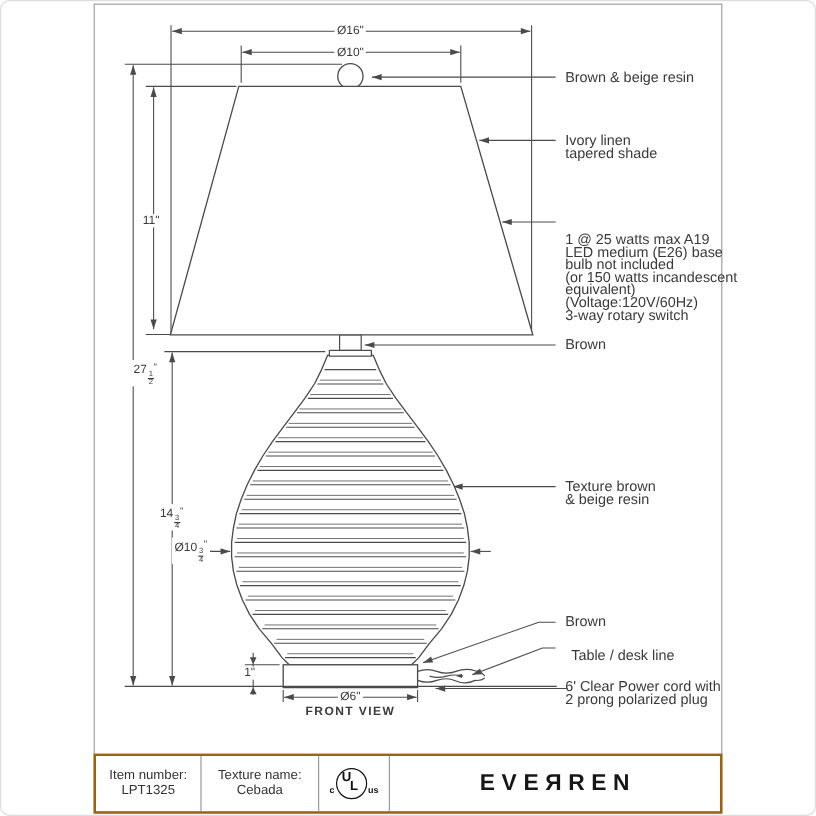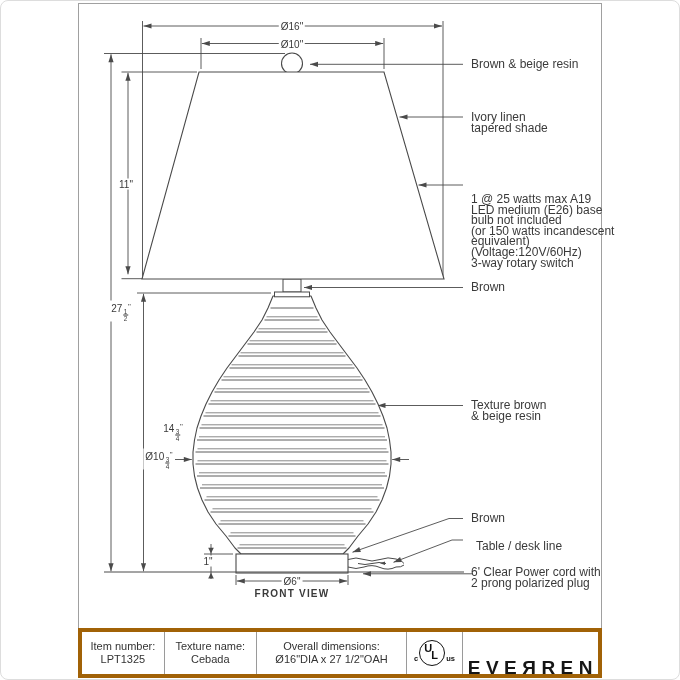--- a/index.html
+++ b/index.html
@@ -6,23 +6,23 @@
   #page{position:relative;width:678px;height:678px;background:#fff;border:1px solid #ddd;border-radius:8px;overflow:hidden;font-family:"Liberation Sans",sans-serif;}
   #frame{position:absolute;left:77px;top:2px;width:524px;height:675px;border:1px solid #a0a0a0;box-sizing:border-box;}
   #lamp-svg{position:absolute;left:0;top:0;}
   .lbl{position:absolute;font-size:12px;line-height:10.6px;color:#3a3a3a;white-space:pre-line;}
   .dim{position:absolute;font-size:10px;color:#3a3a3a;background:#fff;padding:0 2px;transform:translate(-50%,-50%);white-space:nowrap;line-height:11px;}
   .frx{display:inline-flex;flex-direction:column;align-items:center;font-size:6.4px;line-height:6px;vertical-align:-2px;margin-left:1px;}
   .frx .n{border-bottom:1px solid #3a3a3a;padding:0 0.5px;}
   .unit{font-size:8px;vertical-align:3px;}
   #front-view{position:absolute;left:291px;top:592px;transform:translate(-50%,-50%);font-size:10px;font-weight:600;letter-spacing:1.2px;color:#3a3a3a;white-space:nowrap;}
   
-  #titleblock{position:absolute;left:77px;top:627px;width:524px;height:50px;display:flex;border:4px solid #a16207;box-sizing:border-box;}
+  #titleblock{position:absolute;left:77px;top:627px;width:524px;height:50px;display:flex;border:2px solid #a16207;box-sizing:border-box;}
   .tb-cell{box-sizing:border-box;border-right:1px solid #9a9a9a;display:flex;flex-direction:column;align-items:center;justify-content:center;font-size:11px;line-height:13.5px;color:#333;text-align:center;}
-  .tb-cell:last-child{border-right:none;justify-content:flex-end;}
+  .tb-cell:last-child{border-right:none;}
   .tb-c1{width:88px;} .tb-c2{width:98px;} .tb-c3{width:160px;} .tb-c4{width:59px;} .tb-c5{flex:1;}
   #brand{font-size:19px;font-weight:700;letter-spacing:5.5px;color:#161616;padding-left:5px;}
   
   .ul-badge{display:flex;align-items:flex-end;gap:1px;}
   .ul-circle{position:relative;width:24px;height:24px;border:1.6px solid #111;border-radius:50%;}
   .ul-u{position:absolute;left:4px;top:1px;font-size:11px;font-weight:700;color:#111;}
   .ul-l{position:absolute;left:11px;top:8px;font-size:11px;font-weight:700;color:#111;}
   .ul-c,.ul-us{font-size:7.5px;font-weight:700;color:#111;line-height:8px;margin-bottom:3px;}
 </style>
 </head>
@@ -139,21 +139,21 @@
     <line x1="103" y1="571" x2="463" y2="571" stroke="#4a4a4a" stroke-width="1"></line>
   </svg>
 
   <div class="dim" style="left:291px;top:25px;">Ø16"</div>
   <div class="dim" style="left:291px;top:42.5px;">Ø10"</div>
   <div class="dim" style="left:125px;top:183px;">11"</div>
   <div class="dim" style="left:120px;top:310px;"><span>27</span><span class="frx">
         <span class="n">1</span>
         <span class="d">2</span>
       </span><span class="unit">"</span></div>
-  <div class="dim" style="left:142px;top:430px;margin-left:30px;"><span>14</span><span class="frx">
+  <div class="dim" style="left:142px;top:430px;"><span>14</span><span class="frx">
         <span class="n">3</span>
         <span class="d">4</span>
       </span><span class="unit">"</span></div>
   <div class="dim" style="left:158px;top:458px;"><span>Ø10</span><span class="frx">
         <span class="n">3</span>
         <span class="d">4</span>
       </span><span class="unit">"</span></div>
   <div class="dim" style="left:207px;top:560px;">1"</div>
   <div class="dim" style="left:291px;top:580px;">Ø6"</div>
 
@@ -179,24 +179,20 @@
 
   <div id="titleblock">
     <div class="tb-cell tb-c1">
       <div>Item number:</div>
       <div>LPT1325</div>
     </div>
     <div class="tb-cell tb-c2">
       <div>Texture name:</div>
       <div>Cebada</div>
     </div>
-    <div class="tb-cell tb-c3">
-      <div>Overall dimensions:</div>
-      <div>Ø16"DIA x 27 1/2"OAH</div>
-    </div>
     <div class="tb-cell tb-c4">
       <div class="ul-badge">
         <span class="ul-c">c</span>
         <span class="ul-circle">
             <span class="ul-u">U</span>
             <span class="ul-l">L</span>
           </span>
         <span class="ul-us">us</span>
       </div>
     </div>

